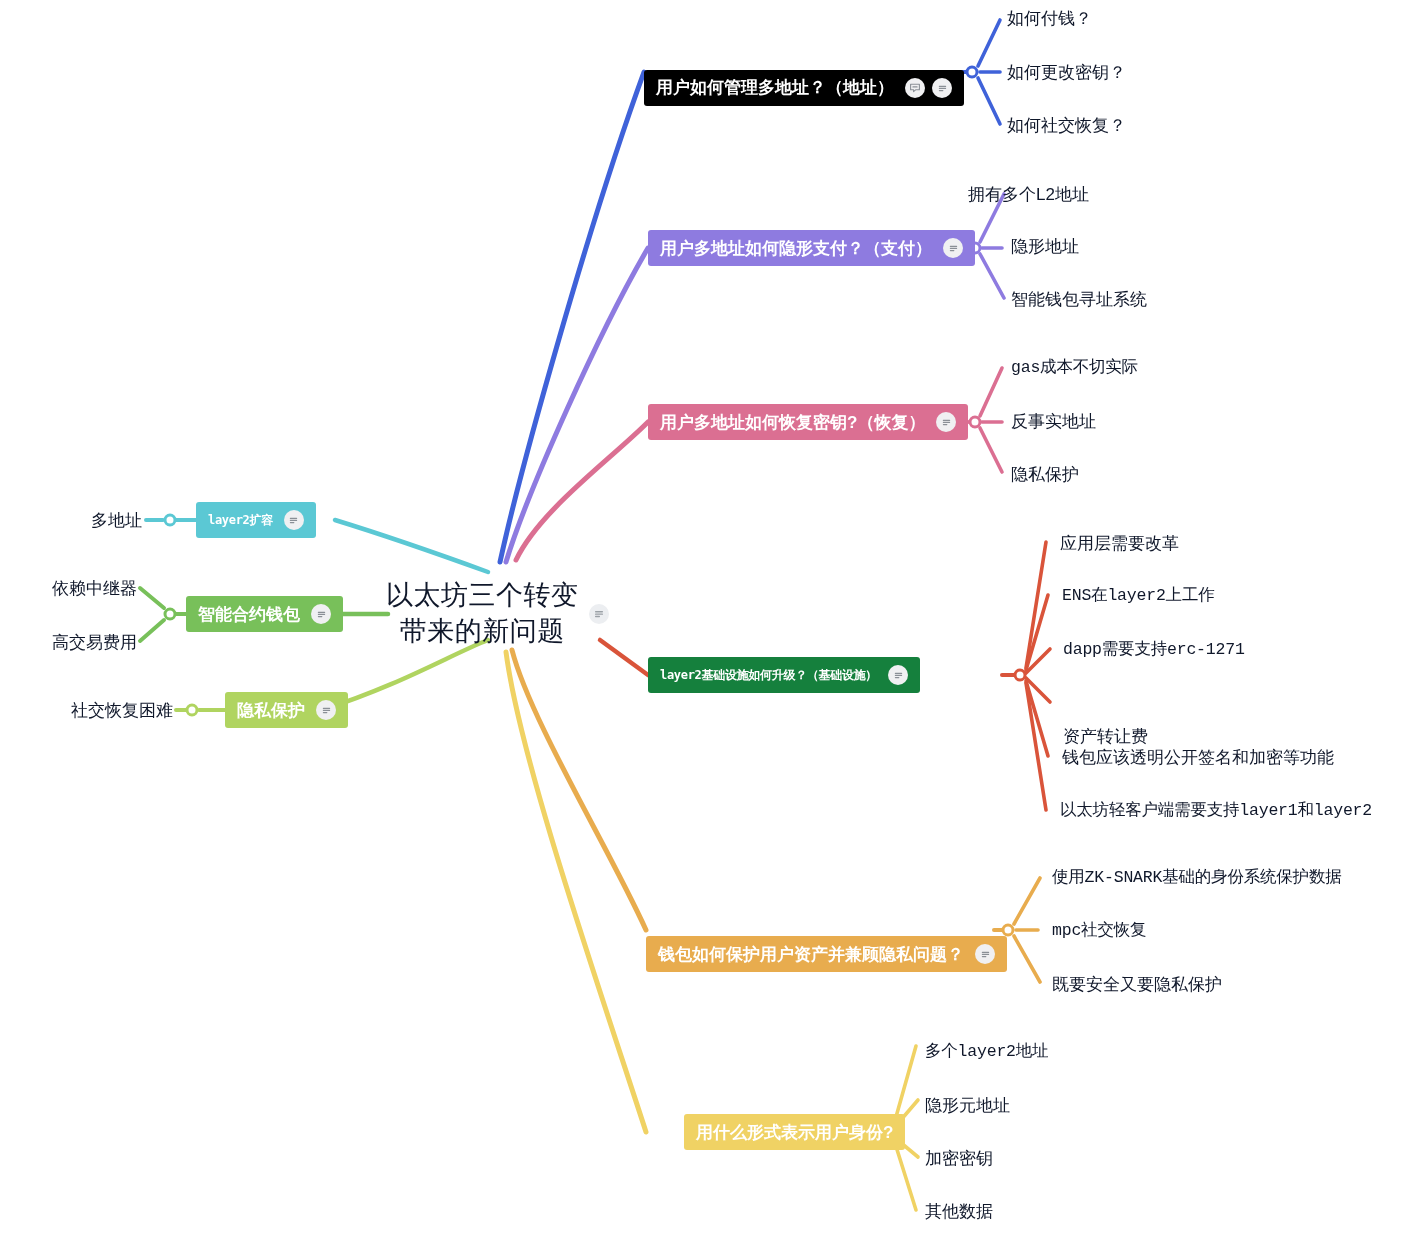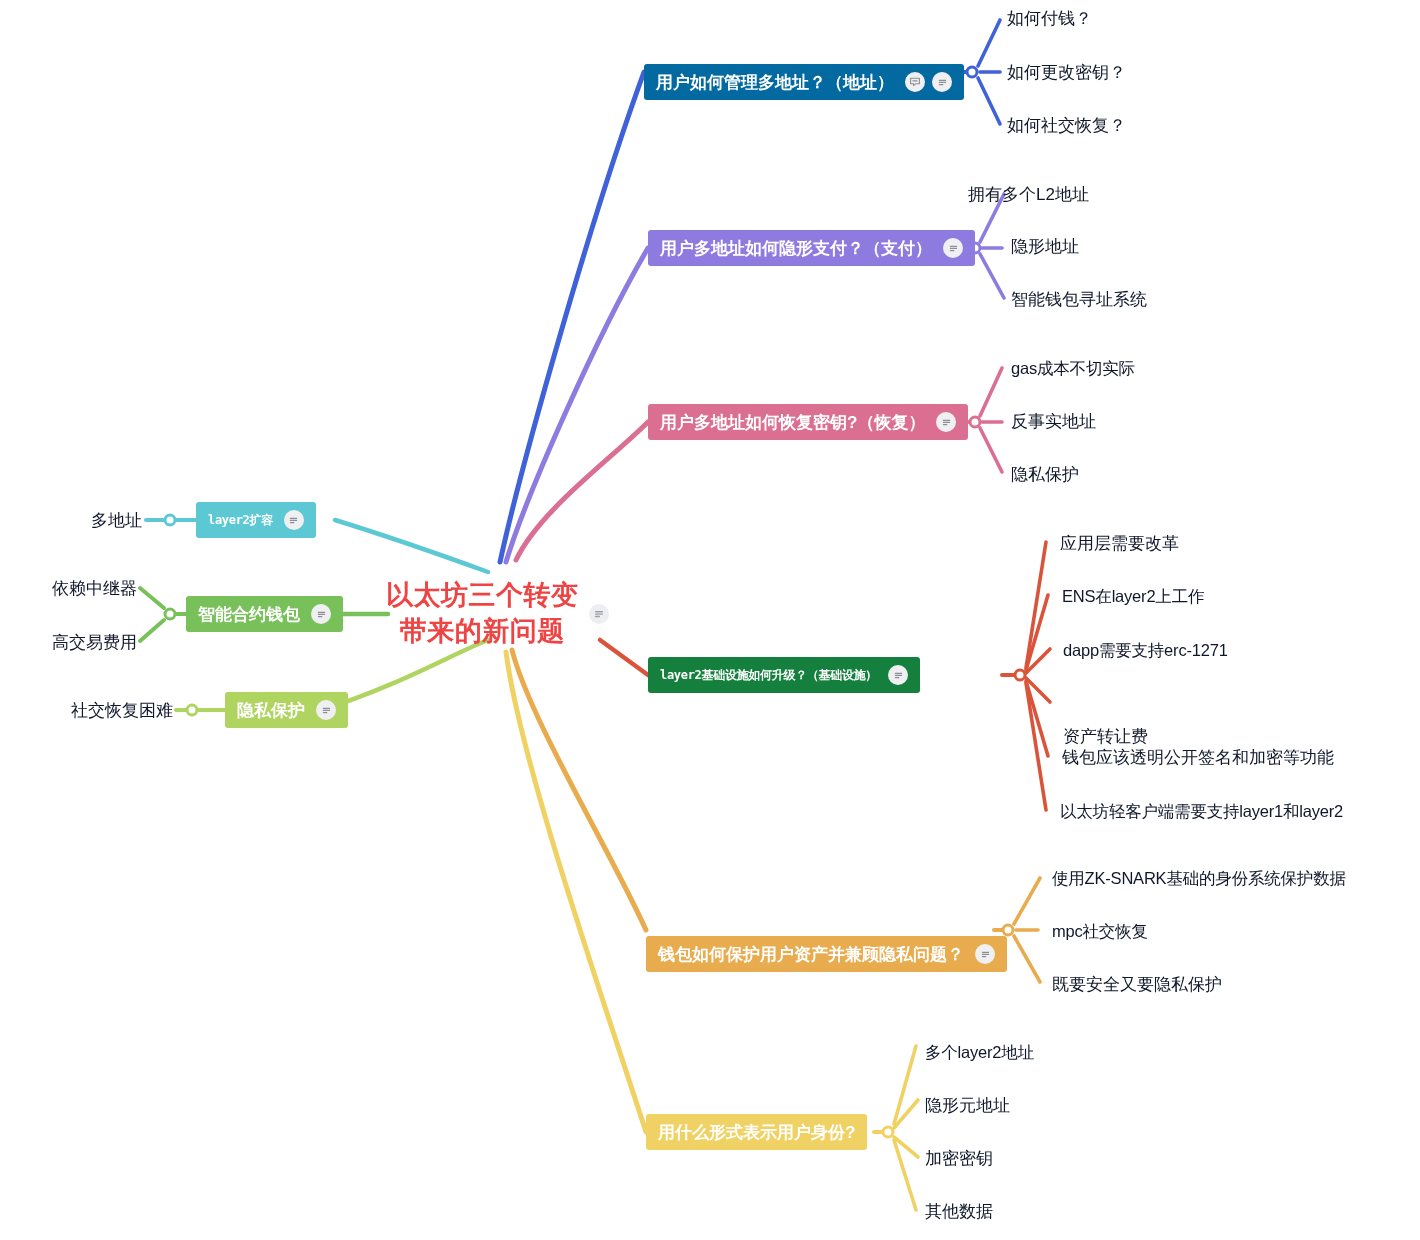--- a/index.html
+++ b/index.html
@@ -11,21 +11,21 @@
   }
   #canvas{position:absolute;inset:0;width:1420px;height:1240px;}
   #edges{position:absolute;left:0;top:0;width:1420px;height:1240px;pointer-events:none;}
 
   
   .root{
     position:absolute;
     display:flex;align-items:center;gap:10px;
   }
   .root-text{
-    font-size:27px;font-weight:bold;color:#ef4444;line-height:1.32;
+    font-size:27px;font-weight:normal;color:#0f172a;line-height:1.32;
     text-align:center;letter-spacing:.5px;white-space:pre-line;
   }
 
   
   .node{
     position:absolute;
     display:flex;align-items:center;
     border-radius:3px;
     padding:0 12px;
     box-sizing:border-box;
@@ -39,21 +39,21 @@
   .node.mono .label{font-family:"DejaVu Sans Mono","Liberation Mono",monospace;font-size:12px;letter-spacing:-0.3px;}
 
   
   .leaf{
     position:absolute;
     font-size:17px;
     color:#0f172a;
     white-space:nowrap;
     line-height:1;
   }
-  .leaf.mono{font-family:Liberation Sans, sans-serif;font-size:16.5px;letter-spacing:-0.2px;}
+  .leaf.mono{font-family:Liberation Mono, monospace;font-size:16.5px;letter-spacing:-0.2px;}
   .leaf.right{transform:translateY(-50%);}
   .leaf.left{transform:translate(-100%,-50%);}
 
   
   .badge{
     width:20px;height:20px;border-radius:50%;
     display:inline-flex;align-items:center;justify-content:center;
     flex:0 0 auto;
   }
   .badge svg{display:block;}
@@ -201,21 +201,21 @@
           </svg>
       </span>
     </span>
   </div>
 
   <div class="leaf left" style="left:142px;top:520px;">多地址</div>
   <div class="leaf left" style="left:137px;top:588px;text-align:center;">依赖中继器</div>
   <div class="leaf left" style="left:137px;top:642px;">高交易费用</div>
   <div class="leaf left" style="left:173px;top:710px;">社交恢复困难</div>
 
-  <div class="node" style="left:644px;top:64px;background:#0369a1;">
+  <div class="node" style="left:644px;top:70px;background:#000000;font-family:Liberation Mono, monospace;">
     <span class="label">用户如何管理多地址？（地址）</span>
     <span class="icons">
       <span class="badge on-color">
         <svg width="12" height="12" viewBox="0 0 12 12">
             <path d="M1.6 2.3h8.8v5.4H6.9L4.6 9.6V7.7H1.6z" fill="none" stroke="#8a8f96" stroke-width="1.1" stroke-linejoin="round"></path>
             <rect x="3.4" y="4.3" width="5.2" height="1.1" rx=".5" fill="#8a8f96"></rect>
           </svg>
       </span>
       <span class="badge on-color">
         <svg width="11" height="11" viewBox="0 0 12 12">
@@ -282,21 +282,21 @@
             <g fill="#8a8f96">
               <rect x="2" y="3" width="8" height="1.3" rx=".6"></rect>
               <rect x="2" y="5.3" width="8" height="1.3" rx=".6"></rect>
               <rect x="2" y="7.6" width="5" height="1.3" rx=".6"></rect>
             </g>
           </svg>
       </span>
     </span>
   </div>
 
-  <div class="node" style="left:646px;top:1114px;background:#F0D264;">
+  <div class="node" style="left:684px;top:1114px;background:#F0D264;">
     <span class="label">用什么形式表示用户身份?</span>
   </div>
 
   <div class="leaf right" style="left:1007px;top:18px;">如何付钱？</div>
   <div class="leaf right" style="left:1007px;top:72px;">如何更改密钥？</div>
   <div class="leaf right" style="left:1007px;top:125px;">如何社交恢复？</div>
 
   <div class="leaf right" style="left:968px;top:194px;">拥有多个L2地址</div>
   <div class="leaf right" style="left:1011px;top:246px;">隐形地址</div>
   <div class="leaf right" style="left:1011px;top:299px;">智能钱包寻址系统</div>

